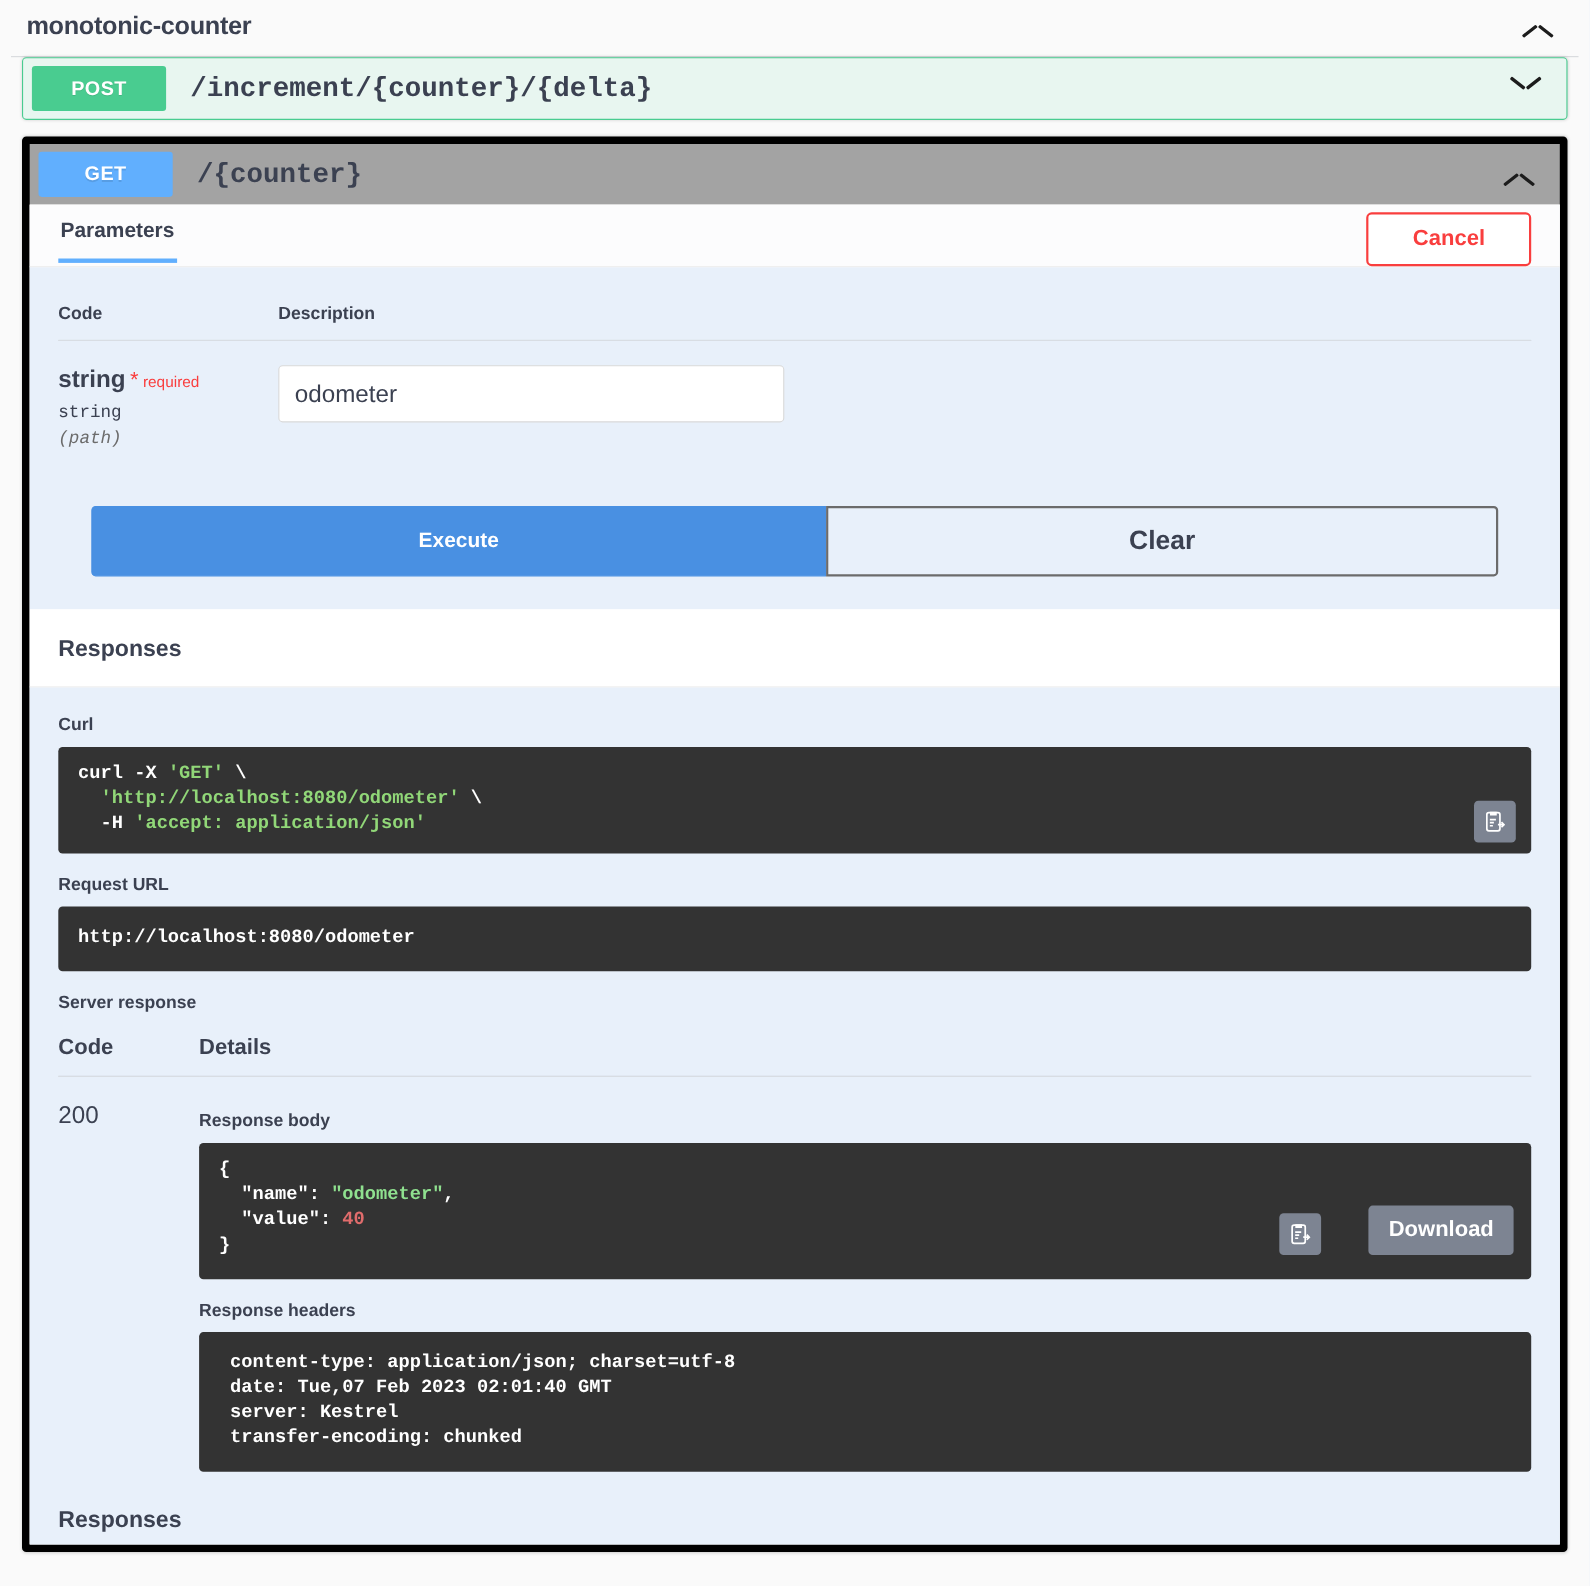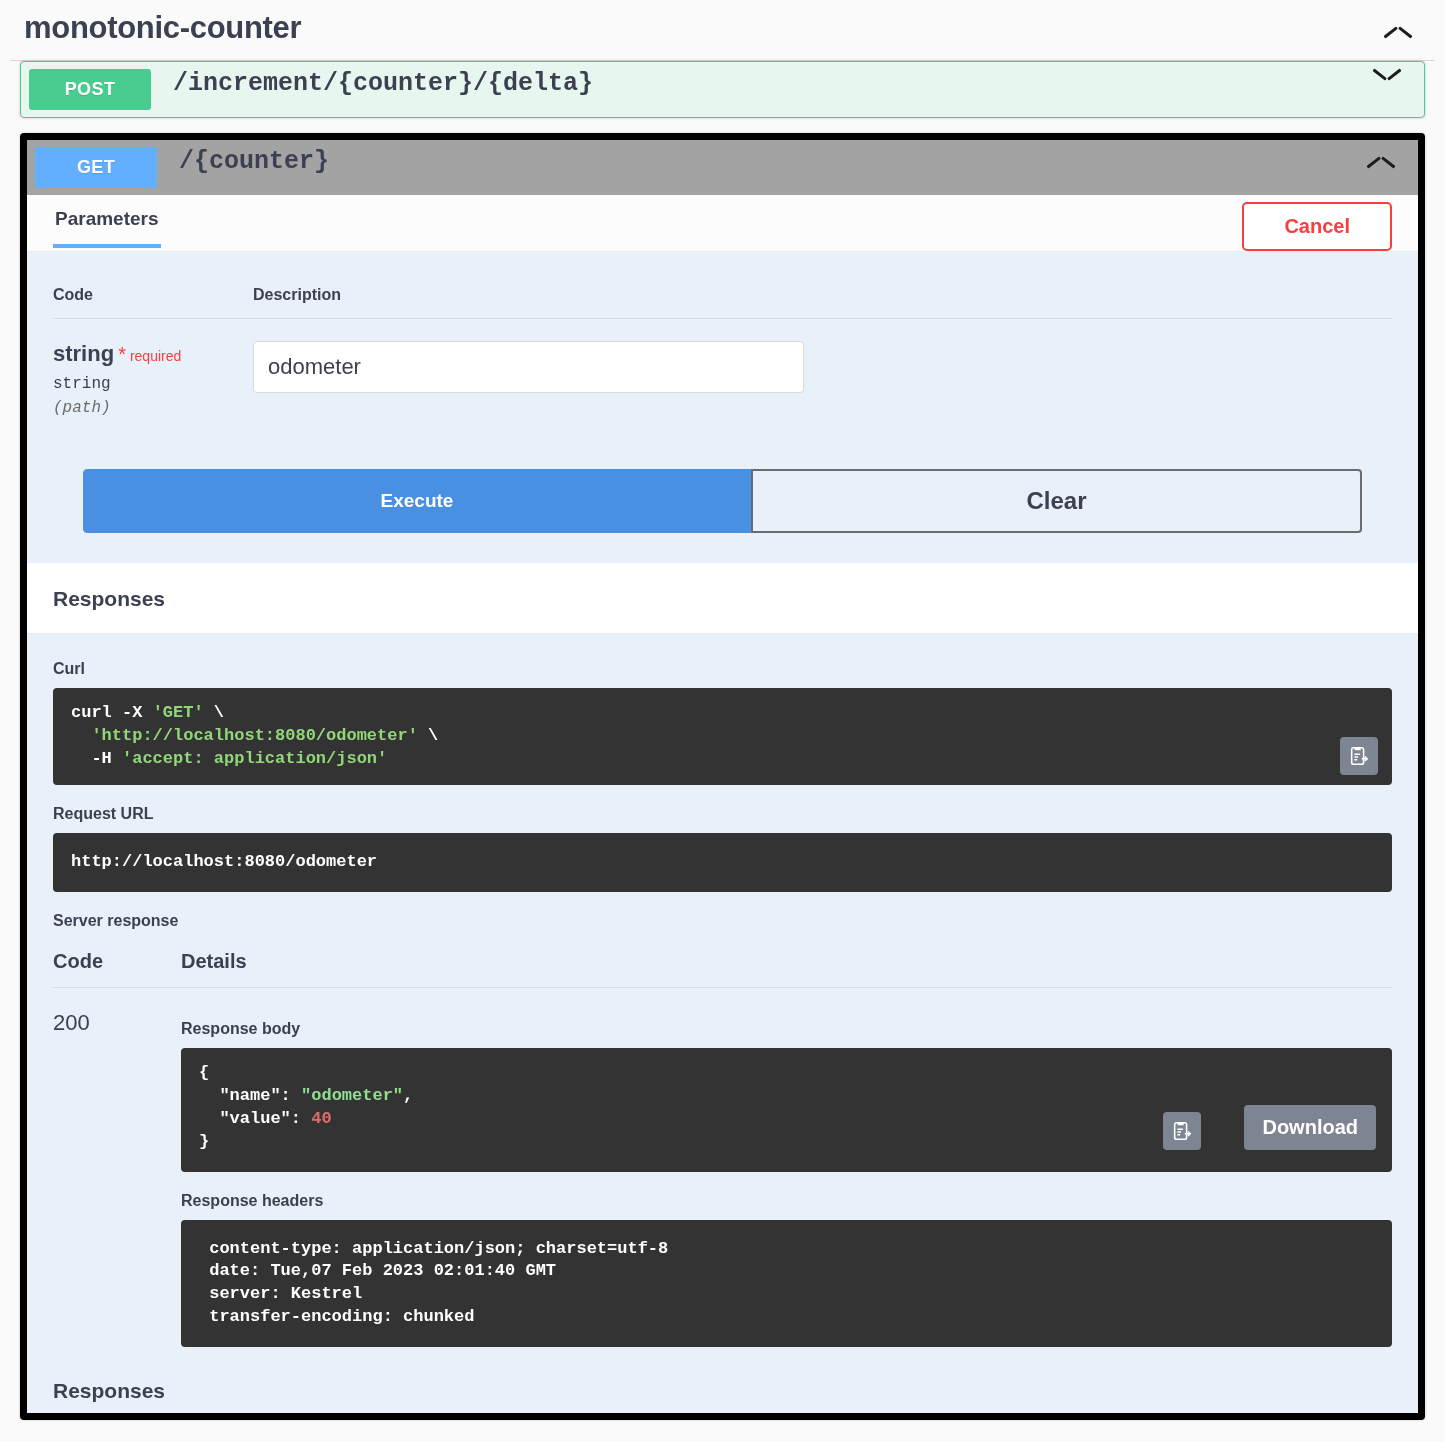--- a/index.html
+++ b/index.html
@@ -20,21 +20,21 @@
   .opblock-tag-section { padding: 0 10px; }
   .opblock-tag {
     display: flex;
     align-items: center;
     justify-content: space-between;
     padding: 10px 12px 14px 14px;
     border-bottom: 1px solid #d6d9dc;
     cursor: pointer;
   }
   .opblock-tag .tag-name {
-    font-size: 31px;
+    font-size: 23px;
     font-weight: bold;
     color: #3b4151;
     letter-spacing: -0.3px;
   }
 
   
   .chev {
     width: 34px; height: 22px;
     position: relative;
     flex: none;
@@ -62,21 +62,21 @@
   .opblock.post {
     background: #e8f6f0;
     border: 1px solid #49cc90;
   }
   .opblock.get {
     background: #a3a3a3;
     border: 7px solid #000000;
   }
   .opblock-summary {
     display: flex;
-    align-items: flex-start;
+    align-items: center;
     padding: 7px 12px 7px 8px;
     cursor: pointer;
   }
   .opblock-summary-method {
     font-size: 18px;
     font-weight: bold;
     color: #fff;
     text-align: center;
     border-radius: 3px;
     min-width: 122px;
@@ -159,21 +159,21 @@
     padding-top: 8px;
   }
   .param-in {
     font-family: "Liberation Mono", monospace;
     font-size: 16px;
     font-style: italic;
     color: #6b6b6b;
     padding-top: 6px;
   }
   .param-input {
-    width: 551px;
+    width: 460px;
     box-sizing: border-box;
     font-size: 22px;
     font-family: "Liberation Sans", sans-serif;
     color: #3b4151;
     padding: 12px 14px;
     border: 1px solid #d9d9d9;
     border-radius: 4px;
     background: #fff;
     outline: none;
   }

